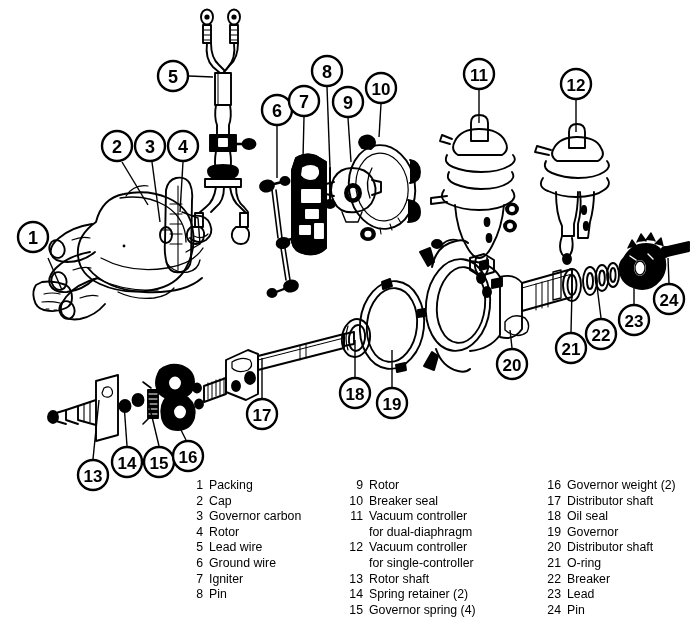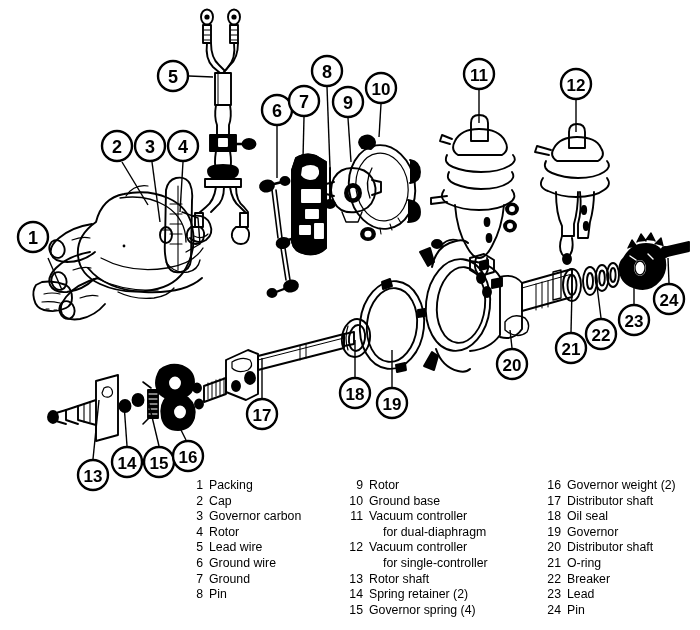--- a/index.html
+++ b/index.html
@@ -23,21 +23,21 @@
   .leg-row{
     display:flex;align-items:flex-start;
     font-size:12.3px;line-height:15.6px;
     white-space:nowrap;
   }
   .leg-num{
     width:17px;text-align:right;margin-right:6px;flex:0 0 auto;
     font-size:12.3px;
   }
   .leg-label{flex:0 0 auto;}
-  .leg-cont{margin-left:37px;font-size:12.3px;line-height:15.6px;}
+  .leg-cont{margin-left:23px;font-size:12.3px;line-height:15.6px;}
 </style>
 </head>
 <body>
 
 <div id="figure">
 <svg width="700" height="630" viewBox="0 0 700 630" xmlns="http://www.w3.org/2000/svg">
   <rect x="0" y="0" width="700" height="630" fill="#ffffff"></rect>
 
   <g fill="none" stroke="#000" stroke-width="1.9" stroke-linejoin="round" stroke-linecap="round">
 
@@ -531,35 +531,35 @@
       <div class="leg-row">
         <span class="leg-num">5</span>
         <span class="leg-label">Lead wire</span>
       </div>
       <div class="leg-row">
         <span class="leg-num">6</span>
         <span class="leg-label">Ground wire</span>
       </div>
       <div class="leg-row">
         <span class="leg-num">7</span>
-        <span class="leg-label">Ground</span>
+        <span class="leg-label">Igniter</span>
       </div>
       <div class="leg-row">
         <span class="leg-num">8</span>
         <span class="leg-label">Pin</span>
       </div>
     </div>
   <div class="legend-col" id="col-b">
       <div class="leg-row">
         <span class="leg-num">9</span>
         <span class="leg-label">Rotor</span>
       </div>
       <div class="leg-row">
         <span class="leg-num">10</span>
-        <span class="leg-label">Ground base</span>
+        <span class="leg-label">Breaker seal</span>
       </div>
       <div class="leg-row">
         <span class="leg-num">11</span>
         <span class="leg-label">Vacuum controller</span>
       </div>
       <div class="leg-cont">for dual-diaphragm</div>
       <div class="leg-row">
         <span class="leg-num">12</span>
         <span class="leg-label">Vacuum controller</span>
       </div>

